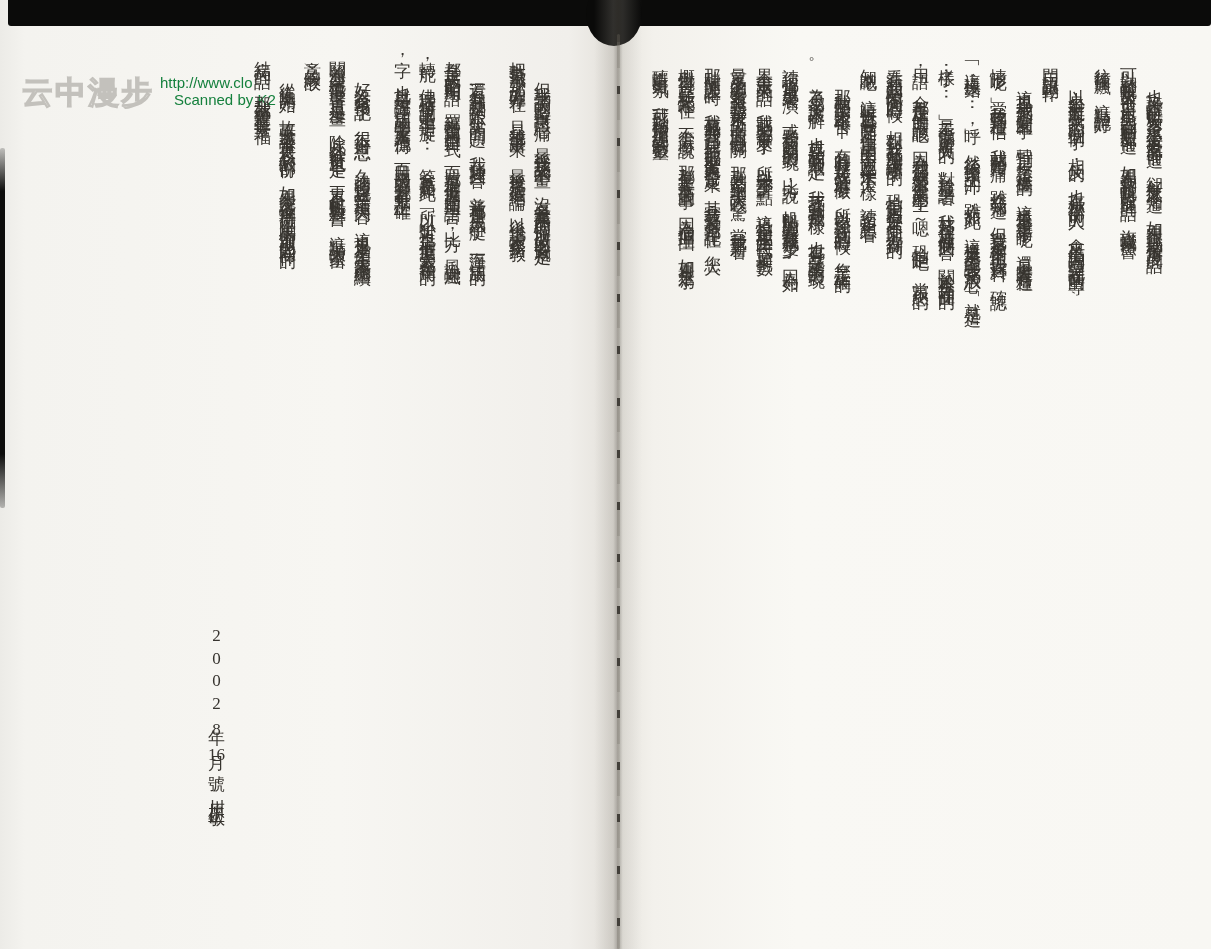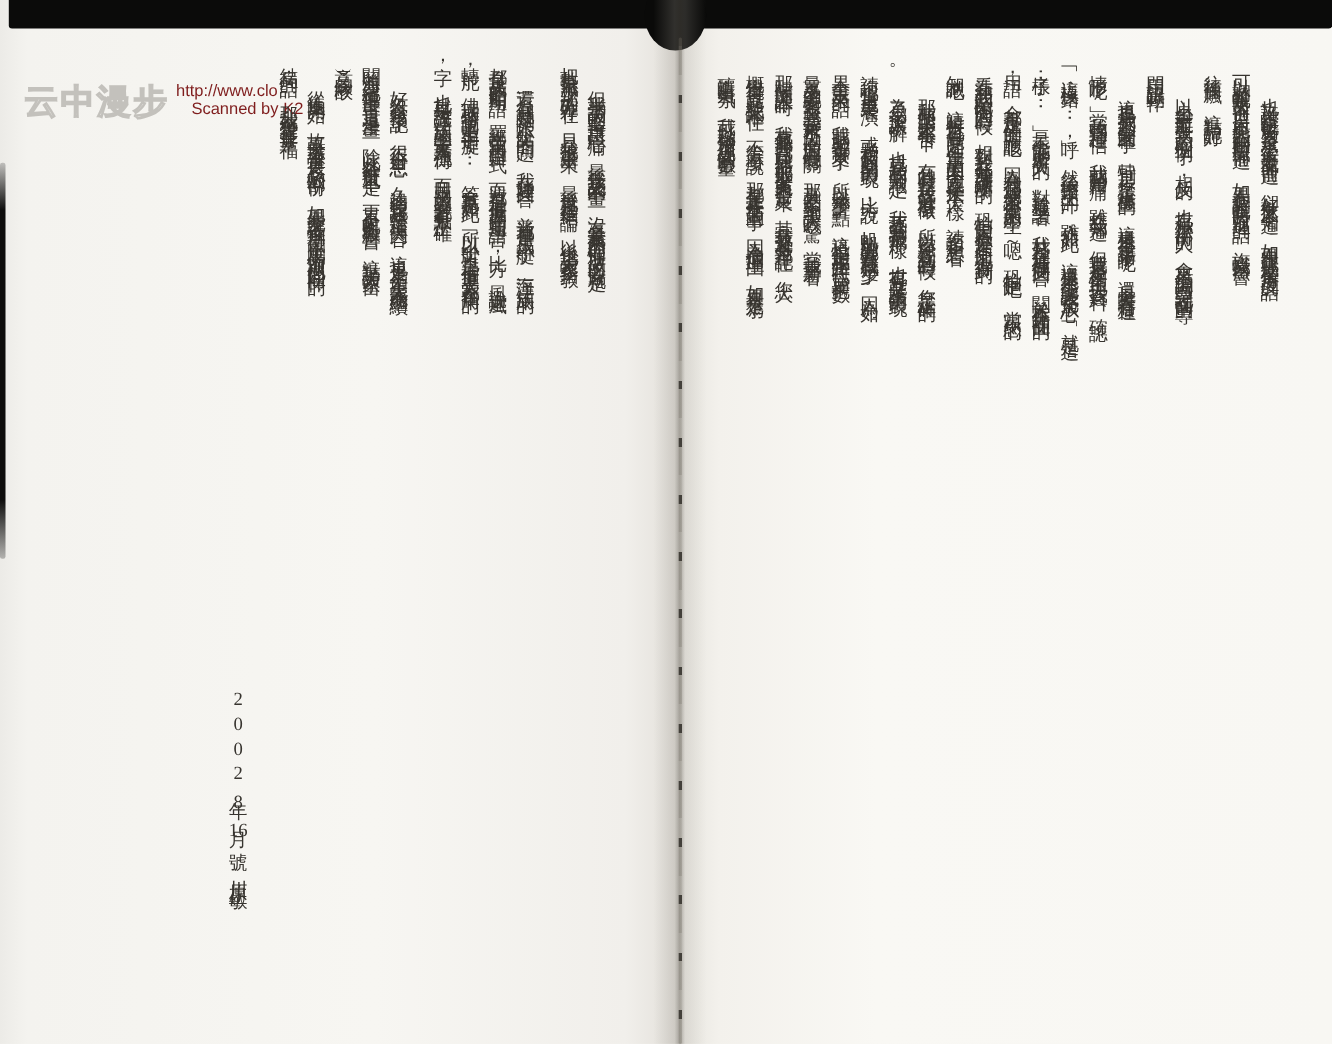--- a/index.html
+++ b/index.html
@@ -50,21 +50,21 @@
   }
   .watermark { position:absolute; left:22px; top:72px; white-space:nowrap; }
   .wm-logo {
     font-family:Liberation Mono, monospace;
     font-weight:bold; font-size:31px; letter-spacing:2px;
     color:rgba(245,244,240,.55);
     -webkit-text-stroke:1.2px #c3c1bc;
   }
   .wm-lines {
     display:inline-block; vertical-align:top; margin-left:6px; margin-top:2px;
-    font-family:"Liberation Sans", sans-serif; color:#7f1d1d; line-height:17px; font-size:15px;
+    font-family:"Liberation Sans", sans-serif; color:#15803d; line-height:17px; font-size:15px;
   }
   .text-block { position:absolute; top:0; writing-mode:vertical-rl; }
   #right-text { left:645px; width:522px; height:949px; }
   #left-text  { left:205px; width:350px; height:949px; }
   .col {
     line-height:26px; font-size:17px; letter-spacing:3.5px;
     color:#37342f; white-space:nowrap; padding-top:55px;
     text-rendering:optimizeLegibility;
   }
   #left-text .col { padding-top:48px; line-height:25px; }

